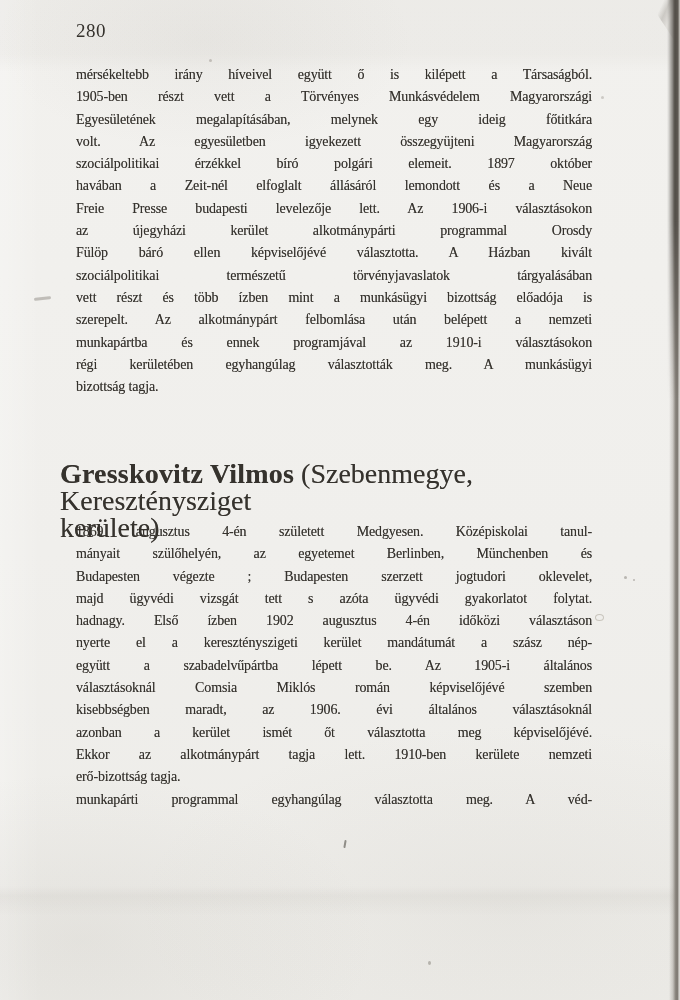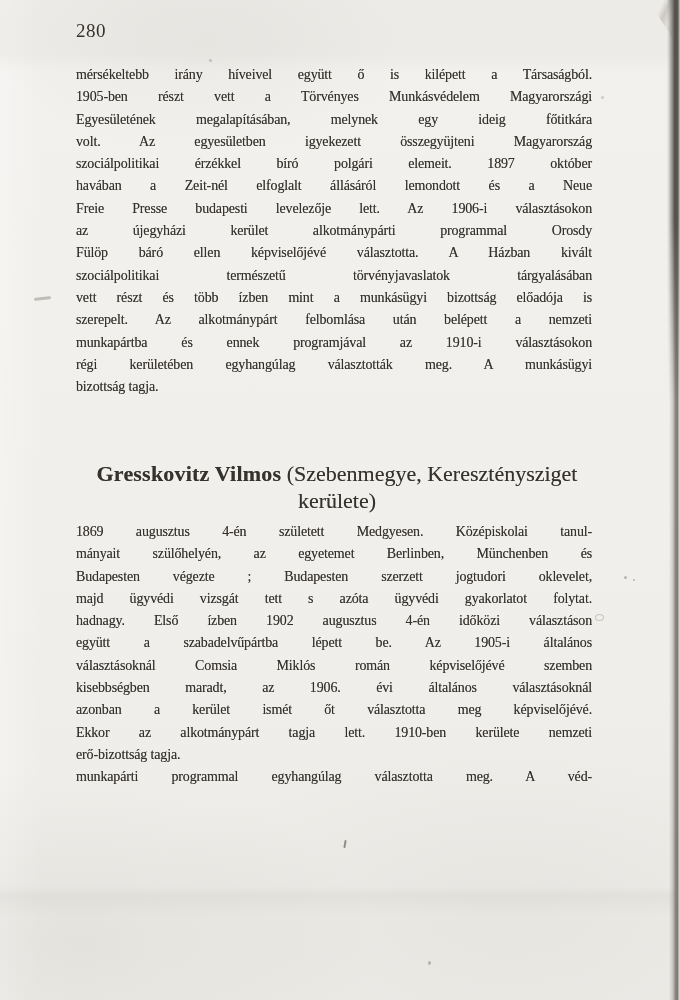--- a/index.html
+++ b/index.html
@@ -36,22 +36,22 @@
   }
   .para1{top:64px;}
   .para2{top:521px;}
   .line{
     white-space:nowrap;
     text-align:justify;
     text-align-last:justify;
   }
   .line-last{text-align-last:left;}
   .entry-heading{
-    position:absolute;left:79px;top:460px;width:516px;
-    text-align:center;font-size:22px;line-height:27px;
+    position:absolute;left:60px;top:460px;width:516px;
+    font-size:28px;line-height:27px;
     text-shadow:0 0 0.6px rgba(53,50,45,0.5);
   }
   .entry-name{font-weight:bold;letter-spacing:0.2px;}
   
   .page-edge{
     position:absolute;left:669px;top:0;width:11px;height:1000px;z-index:5;
     background:linear-gradient(90deg,
       rgba(120,114,106,0) 0%,
       rgba(120,114,106,0.30) 35%,
       #8d8881 58%,
@@ -119,20 +119,21 @@
     <div class="heading-line1"><span class="entry-name">Gresskovitz Vilmos</span><span> (Szebenmegye, Kereszténysziget</span></div>
     <div class="heading-line2">kerülete)</div>
   </div>
 
   <div class="textblock para2">
       <div class="line">1869 augusztus 4-én született Medgyesen. Középiskolai tanul-</div>
       <div class="line">mányait szülőhelyén, az egyetemet Berlinben, Münchenben és</div>
       <div class="line">Budapesten végezte ; Budapesten szerzett jogtudori oklevelet,</div>
       <div class="line">majd ügyvédi vizsgát tett s azóta ügyvédi gyakorlatot folytat.</div>
       <div class="line">hadnagy. Első ízben 1902 augusztus 4-én időközi választáson</div>
+      <div class="line">nyerte el a keresztényszigeti kerület mandátumát a szász nép-</div>
       <div class="line">együtt a szabadelvűpártba lépett be. Az 1905-i általános</div>
       <div class="line">választásoknál Comsia Miklós román képviselőjévé szemben</div>
       <div class="line">kisebbségben maradt, az 1906. évi általános választásoknál</div>
       <div class="line">azonban a kerület ismét őt választotta meg képviselőjévé.</div>
       <div class="line">Ekkor az alkotmánypárt tagja lett. 1910-ben kerülete nemzeti</div>
       <div class="line line-last">erő-bizottság tagja.</div>
       <div class="line">munkapárti programmal egyhangúlag választotta meg. A véd-</div>
     </div>
 
   <div class="corner-fold"></div>

